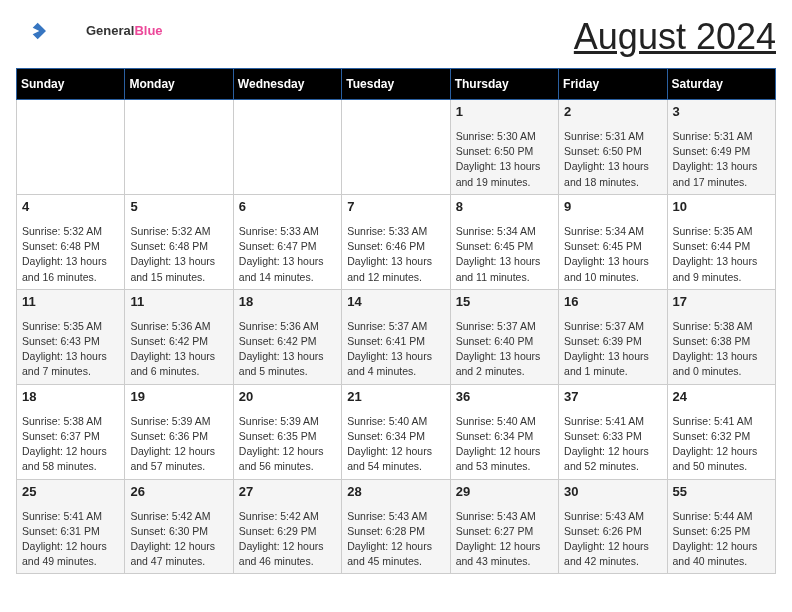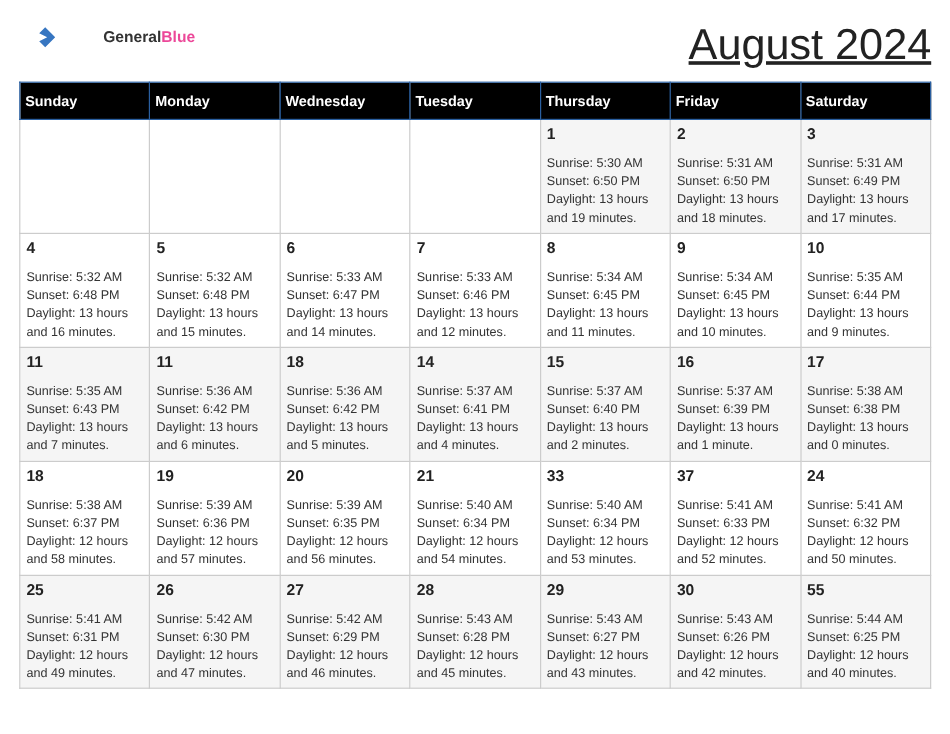--- a/index.html
+++ b/index.html
@@ -280,21 +280,21 @@
 and 56 minutes.</div>
         </td>
         <td>
           <span class="day-num">21</span>
           <div class="day-detail" style="white-space: pre-line;">Sunrise: 5:40 AM
 Sunset: 6:34 PM
 Daylight: 12 hours
 and 54 minutes.</div>
         </td>
         <td>
-          <span class="day-num">33</span>
+          <span class="day-num">36</span>
           <div class="day-detail" style="white-space: pre-line;">Sunrise: 5:40 AM
 Sunset: 6:34 PM
 Daylight: 12 hours
 and 53 minutes.</div>
         </td>
         <td>
           <span class="day-num">37</span>
           <div class="day-detail" style="white-space: pre-line;">Sunrise: 5:41 AM
 Sunset: 6:33 PM
 Daylight: 12 hours

